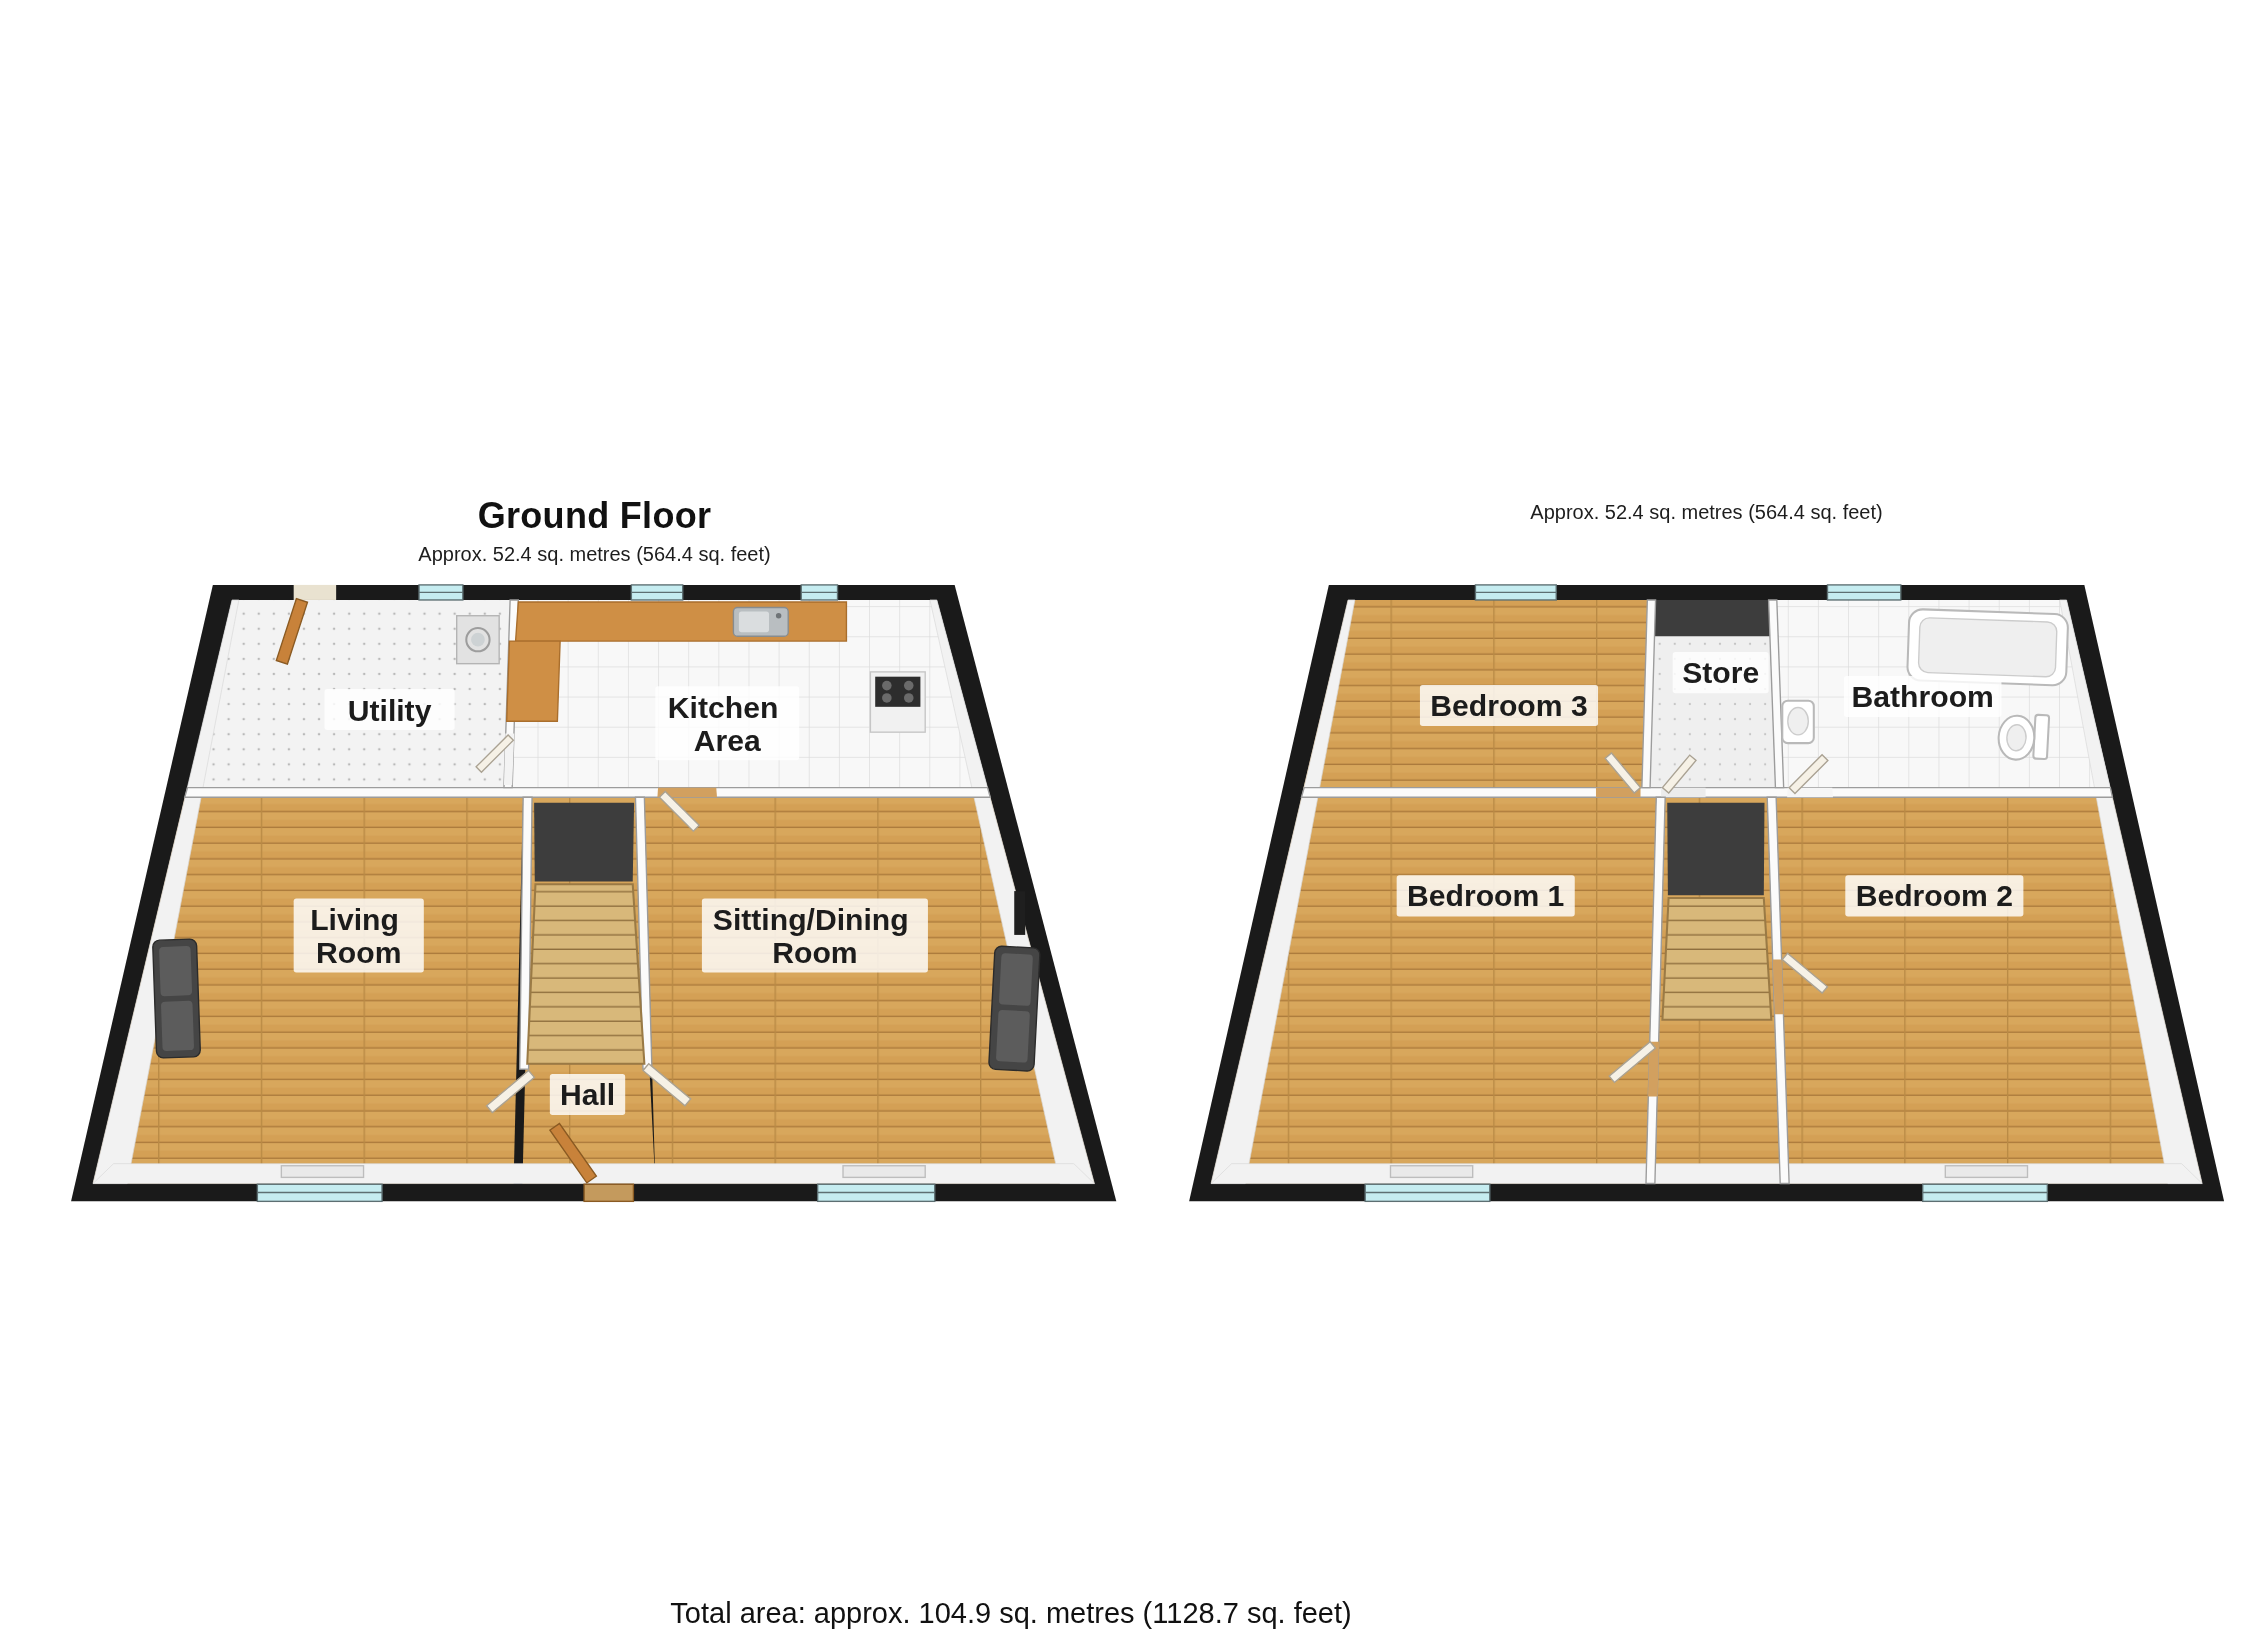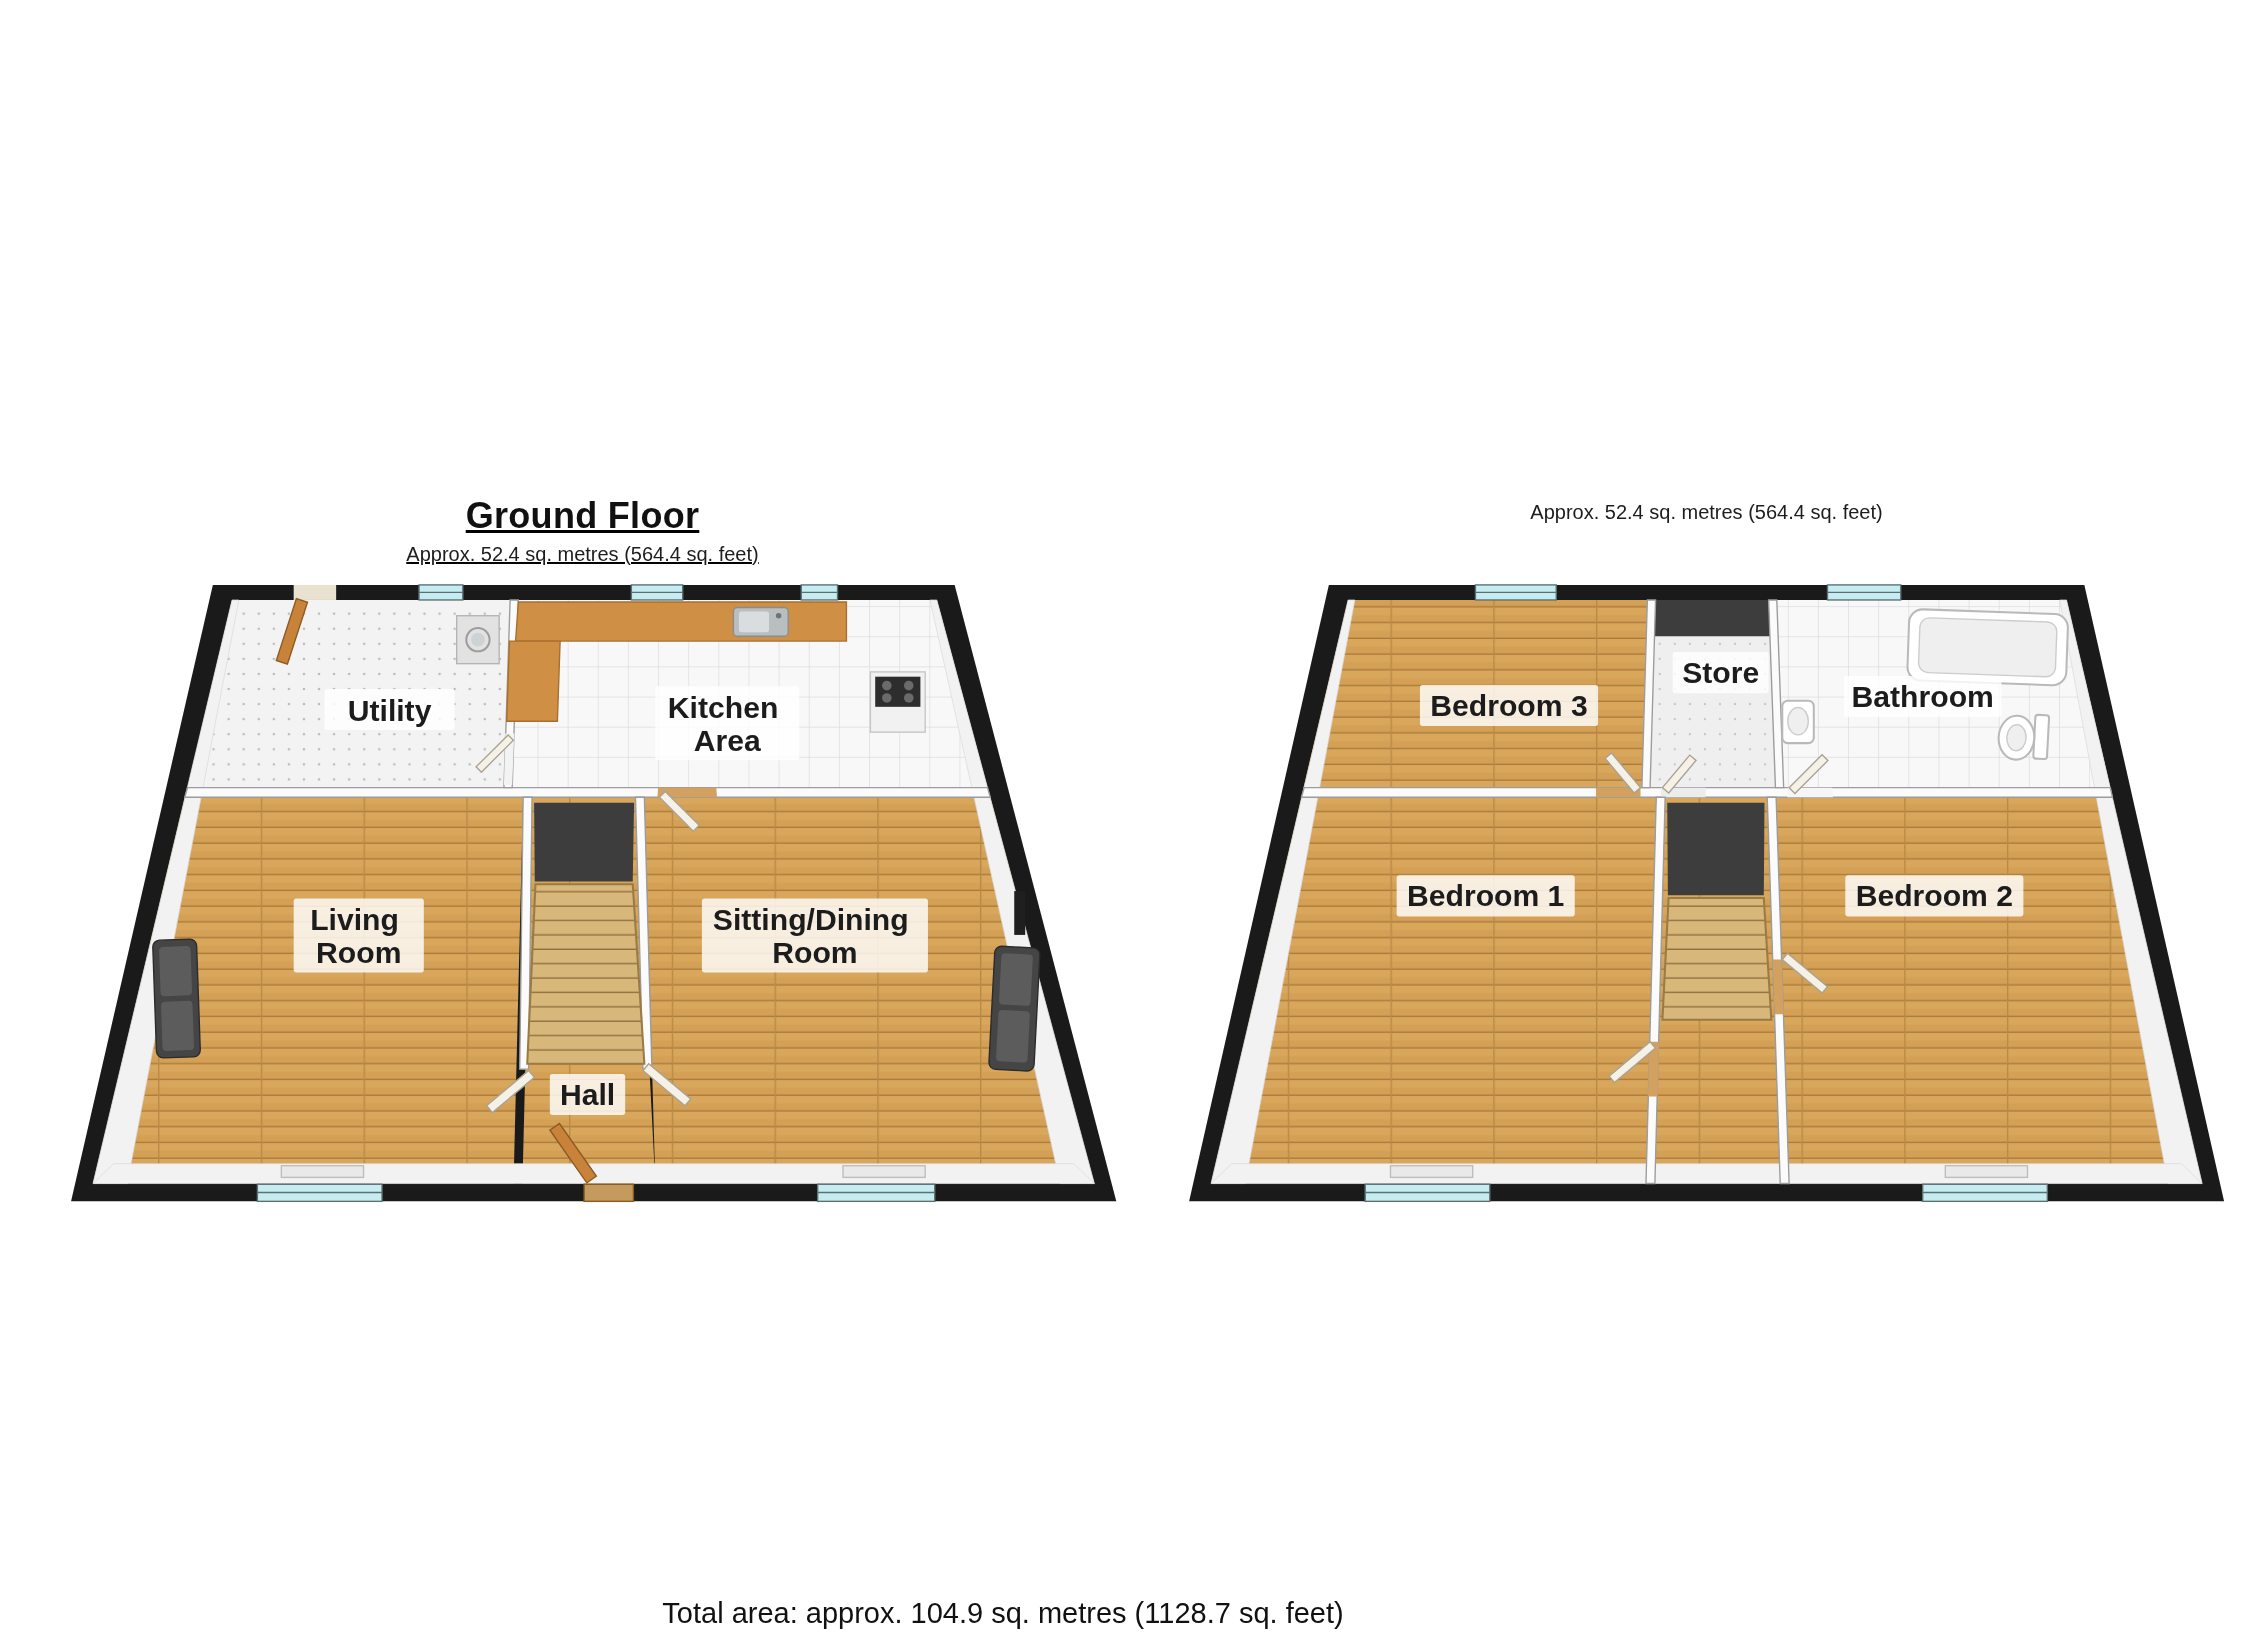--- a/index.html
+++ b/index.html
@@ -5,21 +5,21 @@
 <style>
   html,body{margin:0;padding:0;}
   body{
     width:2261px;height:1645px;position:relative;background:#ffffff;
     font-family:"Liberation Sans", sans-serif;overflow:hidden;
   }
   .plan-header{position:absolute;text-align:center;}
   .plan-title{font-weight:700;font-size:36px;color:#111;letter-spacing:0.3px;}
   .plan-subtitle{font-weight:400;font-size:20px;color:#1d1d1d;margin-top:5.5px;}
   .footer-text{
-    position:absolute;left:8px;top:1597px;width:1990px;text-align:center;
+    position:absolute;left:16px;top:1597px;width:1990px;text-align:center;
     font-size:29px;color:#111;
   }
   svg{position:absolute;}
   .wall{fill:var(--wall,#1a1a1a);}
   .iwall{fill:#fbfbfb;stroke:#9c9c9c;stroke-width:2;}
   .face{fill:#f2f2f2;stroke:#d9d9d9;stroke-width:1;}
   .window{fill:var(--window,#c5ecf0);stroke:#5d6f72;stroke-width:2;}
   .winline{stroke:#5d6f72;stroke-width:2;}
   .door{fill:var(--door,#c8823a);stroke:#8a5a22;stroke-width:2;}
   .door-white{fill:#f6f1e6;stroke:#aaa293;stroke-width:2;}
@@ -32,21 +32,21 @@
   .fixture{fill:#ffffff;stroke:#b9b9b9;stroke-width:3;}
   .fixture-inner{fill:#efefef;stroke:#cccccc;stroke-width:2;}
   .radiator{fill:#e9e9e9;stroke:#bdbdbd;stroke-width:2;}
   .counter{fill:#cf8f45;stroke:#a96e2c;stroke-width:2;}
   .gap-wood{fill:#d2a05f;}
   .gap-tile{fill:#f3f3f3;}
 </style>
 </head>
 <body>
 
-<div class="plan-header" style="left:240px;top:495px;width:685px;text-decoration:underline;">
+<div class="plan-header" style="left:252px;top:495px;width:685px;">
   <div class="plan-title">Ground Floor</div>
   <div class="plan-subtitle">Approx. 52.4 sq. metres (564.4 sq. feet)</div>
 </div>
 
 <div class="plan-header" style="left:1364px;top:495px;width:685px;">
   <div class="plan-subtitle">Approx. 52.4 sq. metres (564.4 sq. feet)</div>
 </div>
 
 <svg style="left:55px;top:576px;" width="1076" height="637" viewBox="0 0 1570 930">
   <defs>

